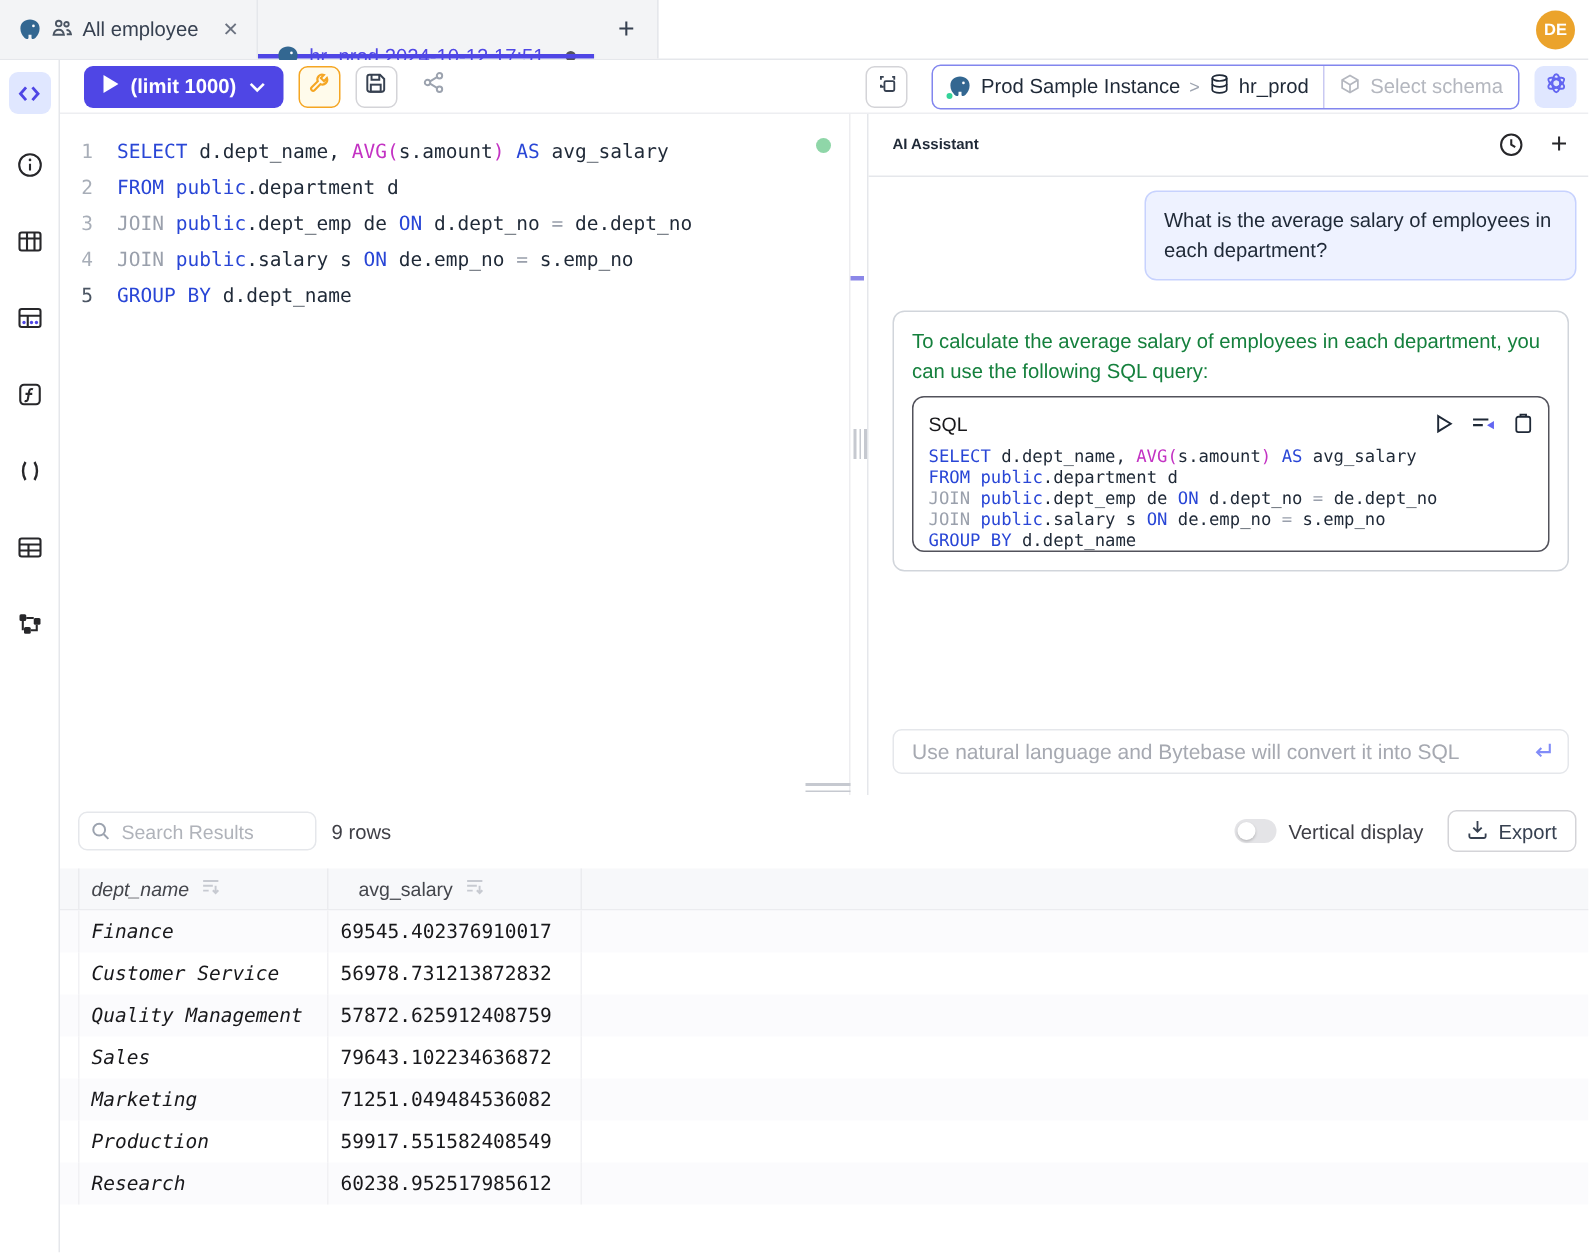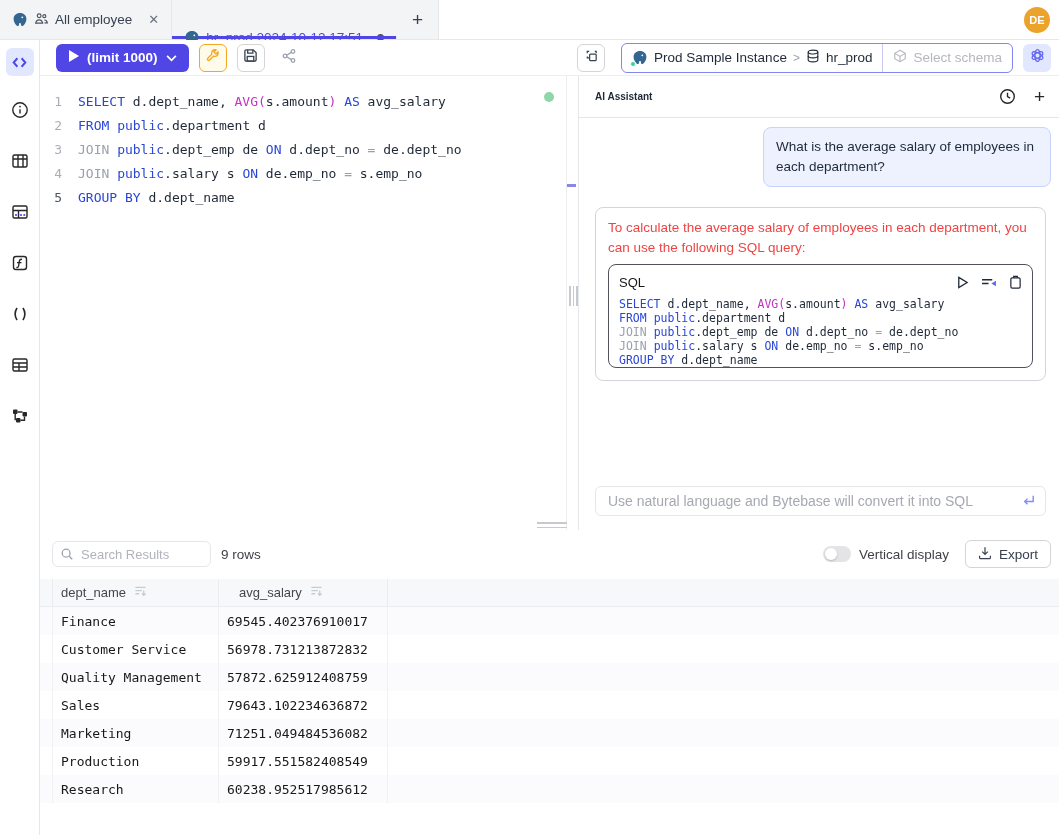--- a/index.html
+++ b/index.html
@@ -54,21 +54,21 @@
 
   
   .ai-panel { position:absolute; top:76px; left:578px; right:0; height:459px; border-left:1px solid #e5e7eb; background:#fff; }
   .ai-header { height:42px; display:flex; align-items:center; padding:0 14px 0 16px; border-bottom:1px solid #e5e7eb; }
   .ai-title { font-size:10px; font-weight:600; color:#1f2937; }
   .ai-header-icons { margin-left:auto; display:flex; align-items:center; gap:18px; }
   .ai-header-icons .hbtn { cursor:pointer; display:flex; color:#27272a; }
   .ai-plus { font-size:19px; color:#27272a; line-height:1; }
   .user-bubble { margin:9px 8px 0 auto; max-width:288px; background:#eef2ff; border:1px solid #c7d2fe; border-radius:8px; padding:9px 12px; font-size:13.5px; line-height:20px; color:#1f2937; }
   .assistant-card { margin:20px 13px 0 16px; border:1px solid #d1d5db; border-radius:8px; background:#fff; padding:10px 12px 12px; }
-  .assistant-intro { font-size:13.5px; line-height:20px; color:#ef4444; }
+  .assistant-intro { font-size:13.5px; line-height:20px; color:#15803d; }
   .ai-code-block { margin-top:6px; border:1px solid #52525b; border-radius:8px; padding:6px 10px 0; }
   .ai-code-head { display:flex; align-items:center; height:22px; }
   .ai-code-lang { font-size:13px; color:#18181b; }
   .ai-code-actions { margin-left:auto; display:flex; align-items:center; gap:12px; }
   .ai-code-actions .cbtn { cursor:pointer; display:flex; align-items:center; color:#1f2937; }
   .ai-code { font-family:"DejaVu Sans Mono",monospace; font-size:11.5px; line-height:14px; margin-top:4px; white-space:pre; }
   .ai-input-row { position:absolute; left:16px; right:13px; bottom:19px; height:30px; }
   .ai-input { width:100%; height:100%; border:1px solid #e5e7eb; border-radius:6px; padding:0 34px 0 12px; font-size:14px; font-family:inherit; color:#1f2937; outline:none; }
   .ai-input::placeholder { color:#a6a9b1; }
   .ai-enter-icon { position:absolute; right:10px; top:7px; color:#818cf8; }
@@ -87,21 +87,21 @@
   .results-bar-right { margin-left:auto; display:flex; align-items:center; }
   .toggle { width:28px; height:16px; border-radius:8px; background:#e4e4e7; position:relative; cursor:pointer; }
   .toggle .knob { position:absolute; left:2px; top:2px; width:12px; height:12px; border-radius:50%; background:#fff; box-shadow:0 1px 2px rgba(0,0,0,.2); }
   .toggle-label { font-size:13.5px; color:#3f3f46; margin-left:8px; }
   .export-btn { margin-left:16px; height:28px; border:1px solid #d4d4d8; border-radius:6px; background:#fff; display:flex; align-items:center; gap:7px; padding:0 12px; font-size:13.5px; color:#374151; font-family:inherit; cursor:pointer; }
 
   .grid { position:absolute; top:43px; left:0; right:0; }
   .grid-header { height:28px; background:#f7f8fa; border-bottom:1px solid #ebecef; display:flex; }
   .gh-cell { display:flex; align-items:center; gap:8px; padding-left:20px; font-size:13px; color:#44464c; border-right:1px solid #ebecef; cursor:pointer; }
   .gh-cell:first-child { border-left:1px solid #ebecef; margin-left:12px; padding-left:8px; }
-  .gh-c1 { width:167px; }
+  .gh-c1 { width:167px;font-style:italic; }
   .gh-c2 { width:169px; }
   .grid-row { height:28px; display:flex; font-family:"DejaVu Sans Mono",monospace; font-size:13px; color:#18181b; }
   .grid-row:nth-child(odd) { background:#fbfbfd; }
   .gr-cell { display:flex; align-items:center; padding-left:8px; border-right:1px solid #f1f1f4; overflow:hidden; white-space:nowrap; }
   .gr-cell:first-child { border-left:1px solid #f1f1f4; margin-left:12px; }
 
   .tok-k { color:#2946d6; }
   .tok-f { color:#c332c3; }
   .tok-g { color:#9aa0ac; }
   .tok-p { color:#1f2937; }

